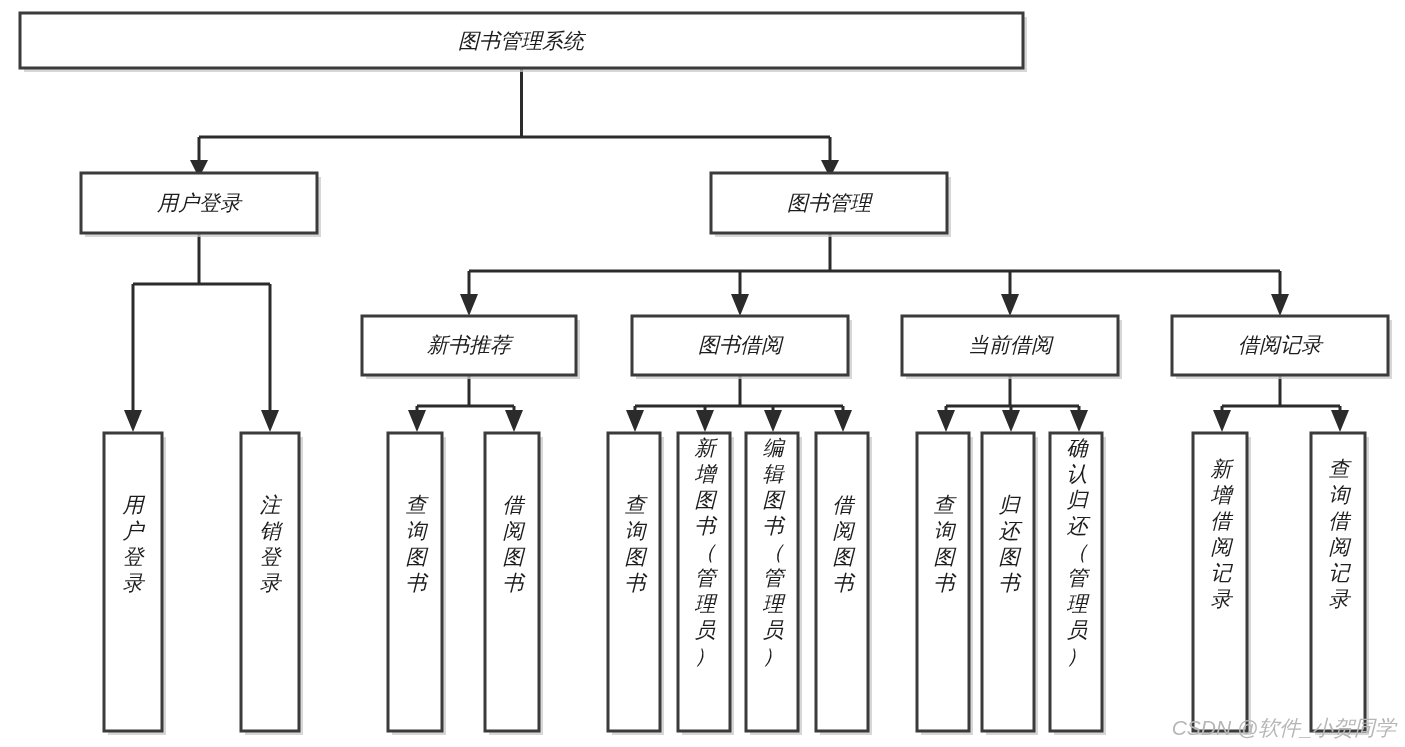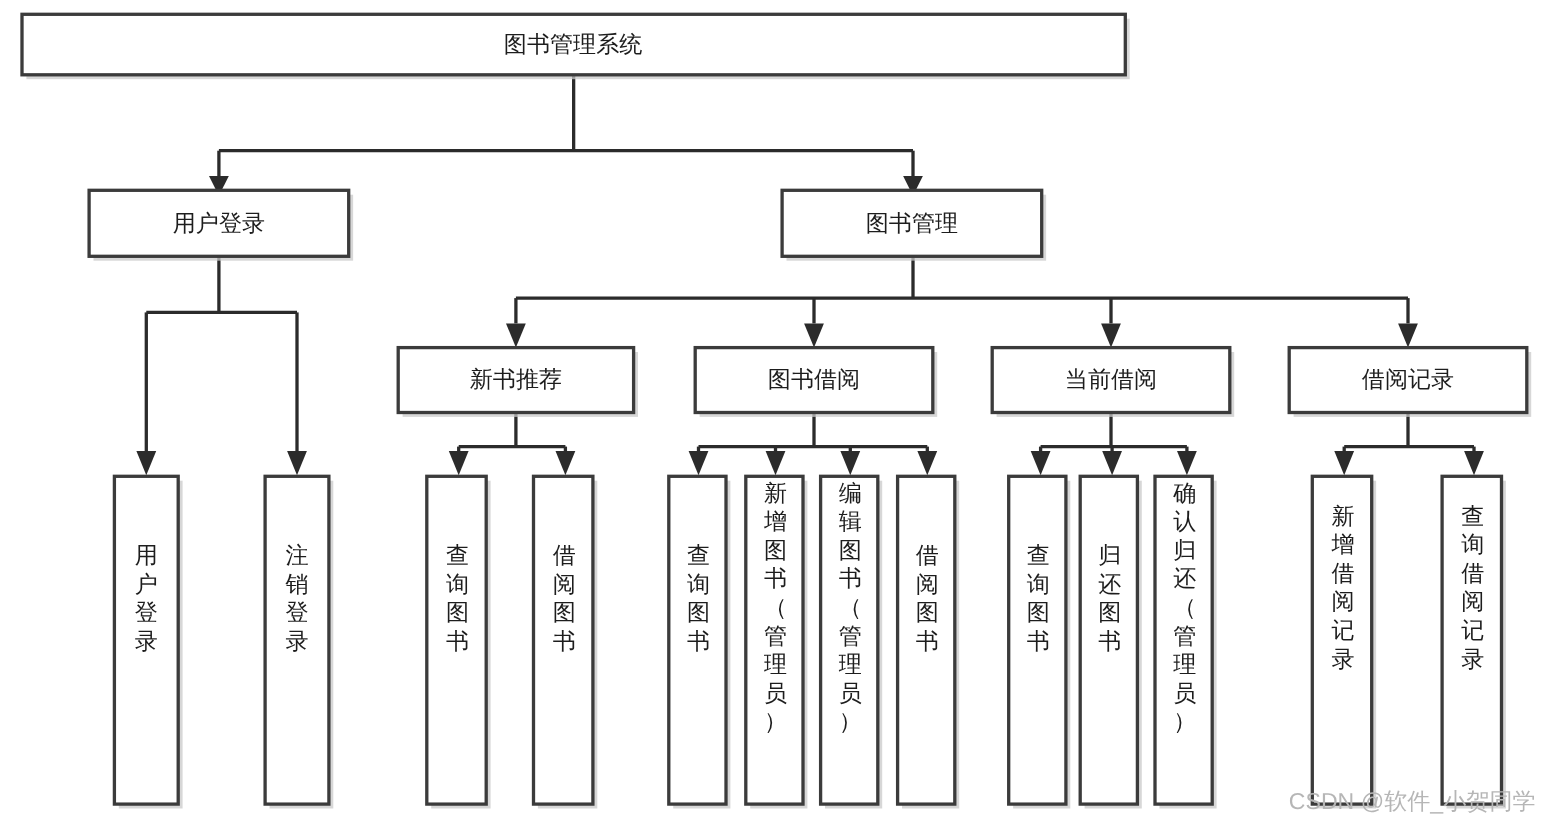--- a/index.html
+++ b/index.html
@@ -13,20 +13,21 @@
     position: relative;
     overflow: hidden;
     font-family: "Liberation Sans", "DejaVu Sans", sans-serif;
   }
   #diagram-root {
     position: absolute;
     left: 0;
     top: 0;
     width: 1405px;
     height: 670px;
+    font-style: italic;
   }
   svg.diagram-canvas {
     display: block;
     width: 1405px;
     height: 747px;
   }
   .node-box {
     fill: #ffffff;
     stroke: #3b3b3b;
     stroke-width: 3;

